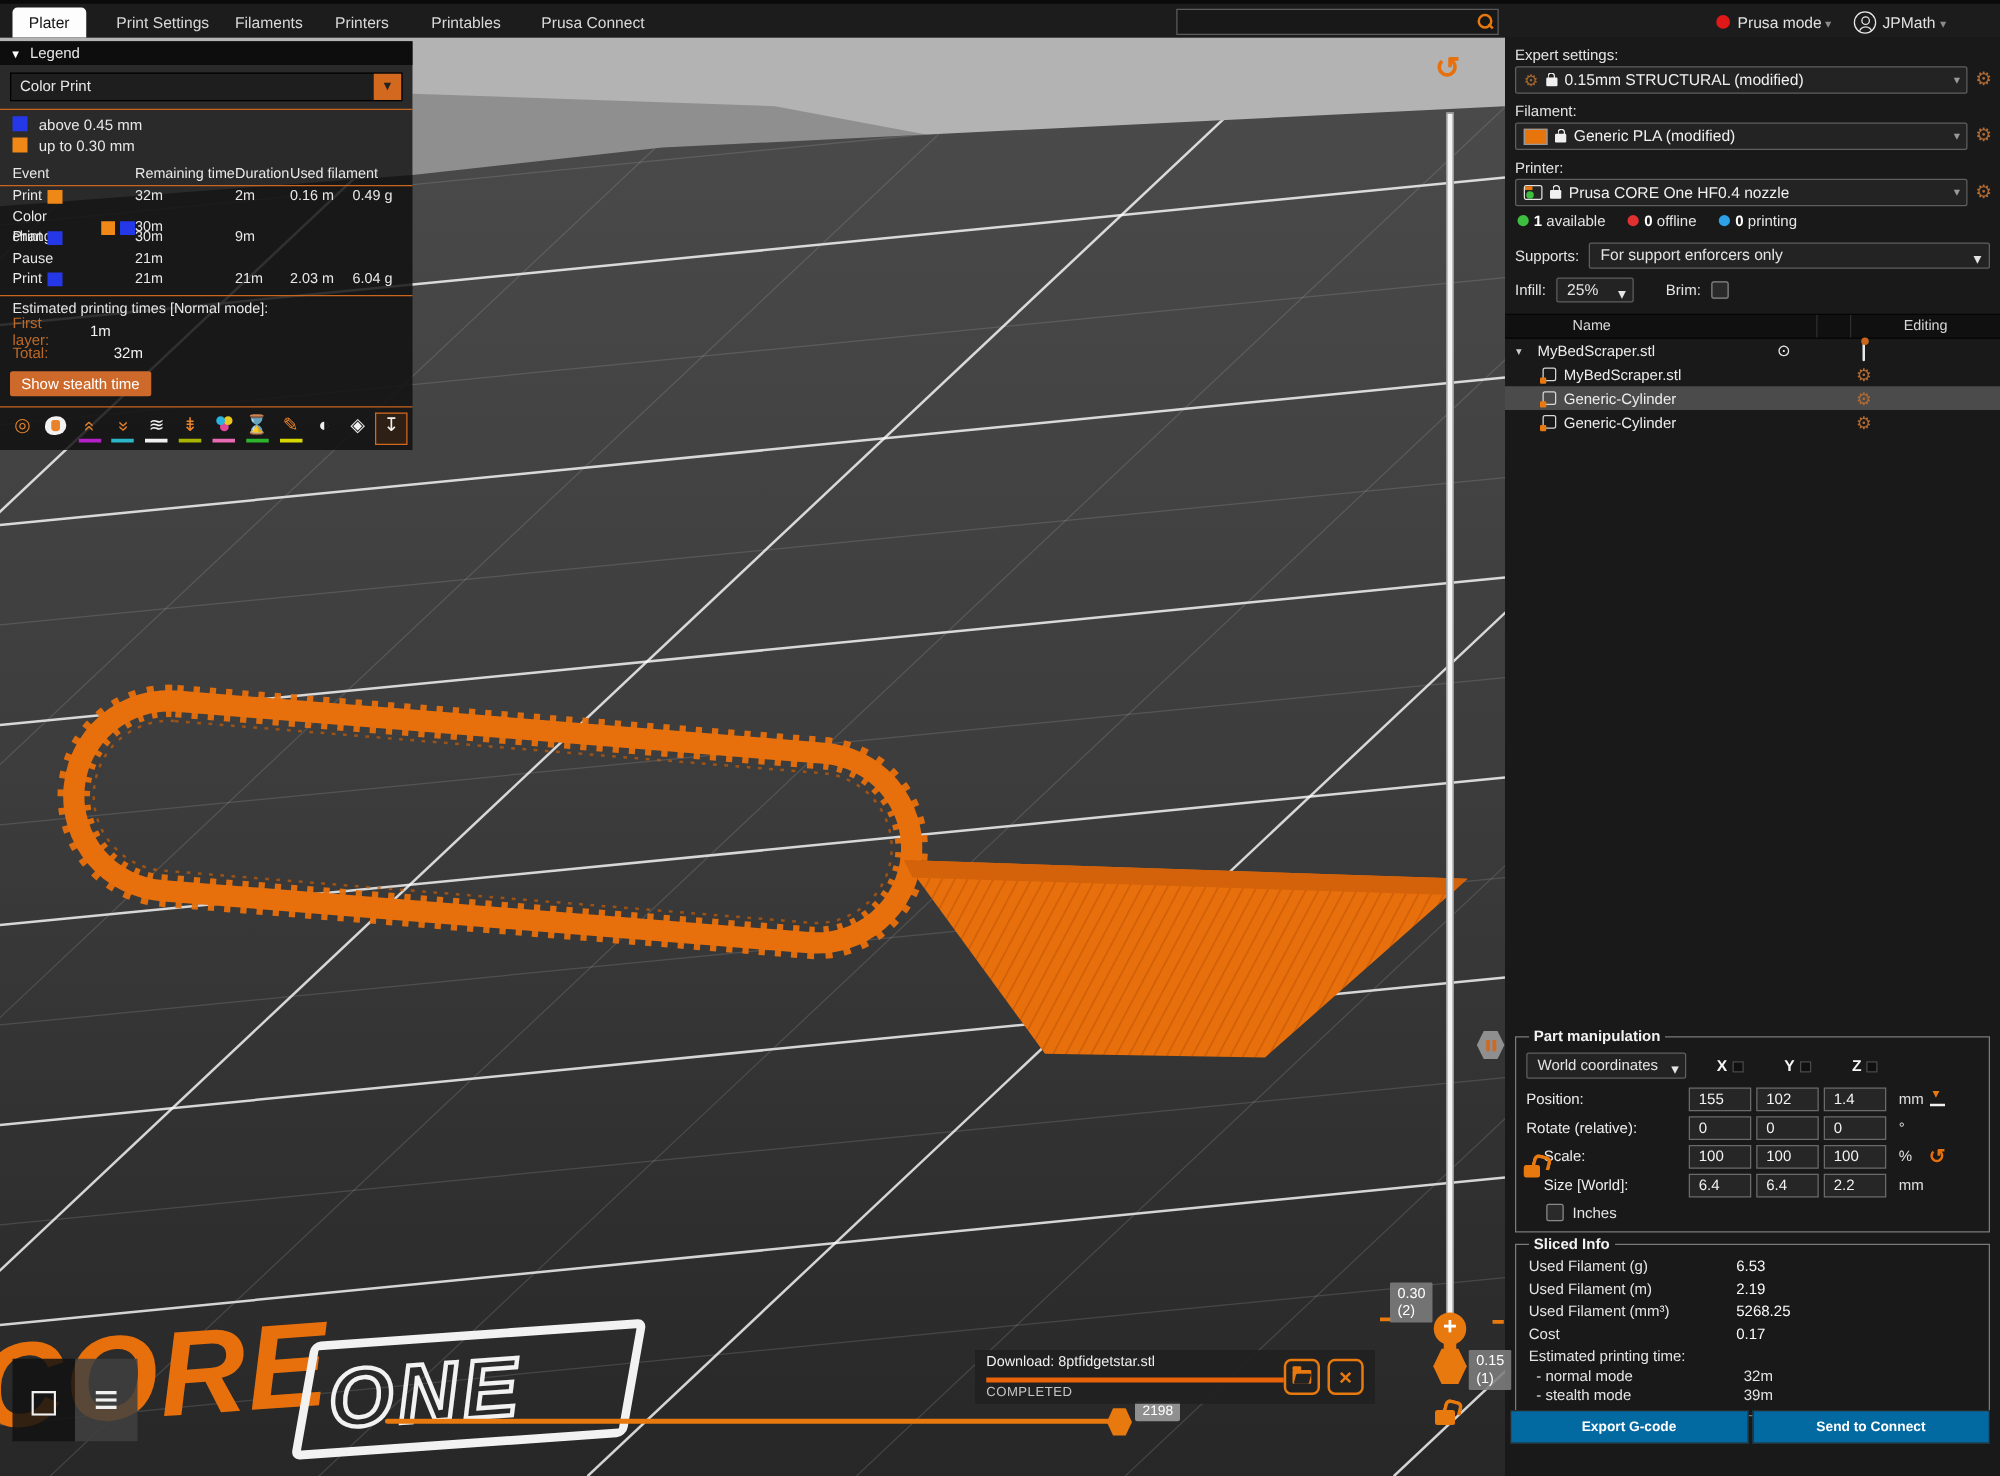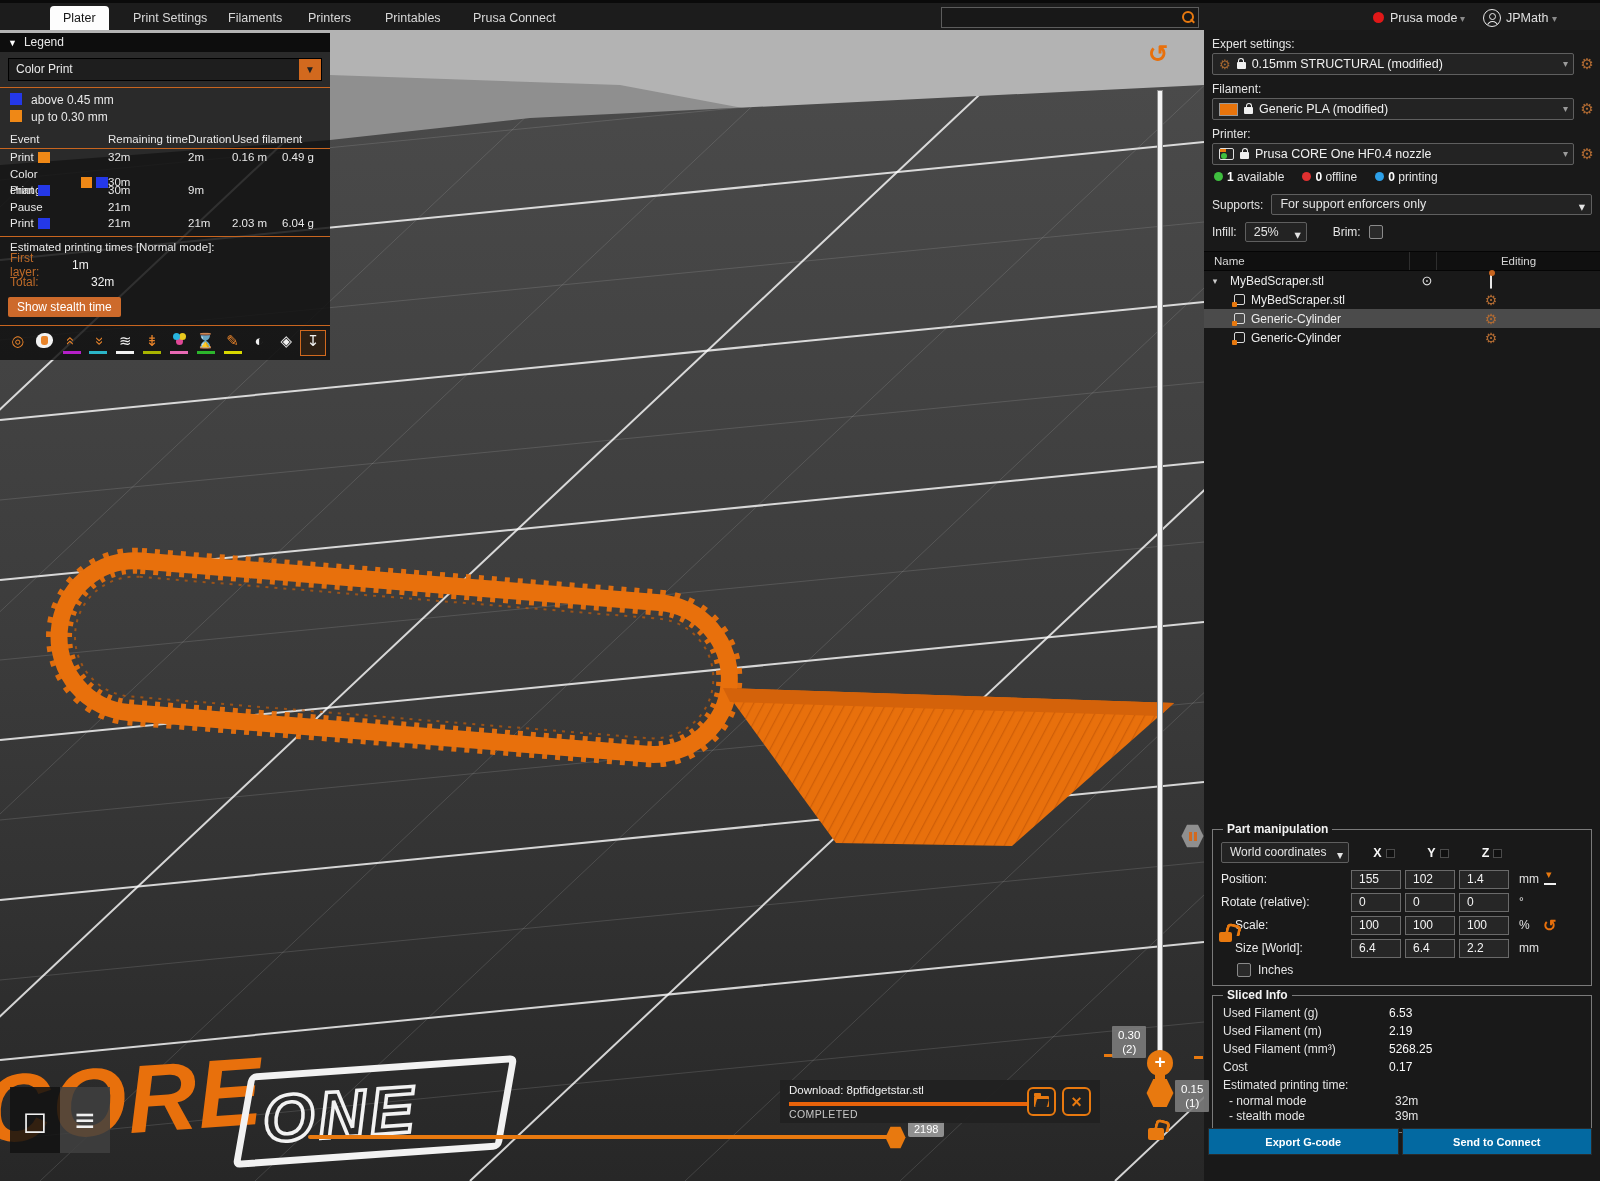--- a/index.html
+++ b/index.html
@@ -2,21 +2,21 @@
 <html><head>
 <meta charset="utf-8">
 <style>
   * { margin:0; padding:0; box-sizing:border-box; }
   html,body { background:#111; }
   body { font-family:"Liberation Sans", sans-serif; }
   #app { position:relative; width:1600px; height:1181px; overflow:hidden; background:#1b1b1b; }
 
   
   #menubar { position:absolute; left:0; top:0; width:1600px; height:30px; background:#1c1c1c; border-top:3px solid #0a0a0a; }
-  .tab { position:absolute; top:3px; height:40px; line-height:24px; padding:0 13px; font-size:12.5px; color:#d8d8d8; cursor:default;margin-left:40px; }
+  .tab { position:absolute; top:3px; height:40px; line-height:24px; padding:0 13px; font-size:12.5px; color:#d8d8d8; cursor:default; }
   .tab.active { background:#fdfdfd; color:#151515; border-radius:4px; font-weight:normal; }
   #searchbox { position:absolute; left:941px; top:4px; width:258px; height:21px; background:#181818; border:1px solid #5c5c5c; }
   .mag { position:absolute; right:4px; top:3px; width:13px; height:13px; }
   .mag::before { content:""; position:absolute; left:1px; top:0; width:8px; height:8px; border:2px solid #e8790f; border-radius:50%; }
   .mag::after { content:""; position:absolute; left:9px; top:9px; width:5px; height:2px; background:#e8790f; transform:rotate(45deg); }
   .reddot { position:absolute; width:11px; height:11px; border-radius:50%; background:#e01818; }
   .mb-text { position:absolute; font-size:12.5px; color:#e0e0e0; top:8px; }
   .chev { color:#8a8a8a; font-size:10px; }
   .person { position:absolute; width:18px; height:18px; border:1.5px solid #e8e8e8; border-radius:50%; top:6px; overflow:hidden; }
   .person::before { content:""; position:absolute; top:3px; left:5px; width:5px; height:5px; border:1.3px solid #e8e8e8; border-radius:50%; }
@@ -57,21 +57,21 @@
   .hand-blob { width:17px; height:15px; background:#f2f2f2; border-radius:50% 45% 50% 40%; position:relative; }
   .hand-blob::after { content:""; position:absolute; left:5px; top:3px; width:7px; height:9px; background:#e8832a; border-radius:2px 2px 3px 3px; }
   .dots3 { width:7px; height:7px; border-radius:50%; background:#28b4e0; box-shadow:6px 0 0 #e8c81e, 3px 5px 0 #e04896; margin:-4px 0 4px -5px; }
 
   
   .vline { position:absolute; left:1157px; top:60px; width:6px; height:1003px; background:#f4f4f4; border:1px solid #8a8a8a; z-index:3; }
   .hexa { clip-path:polygon(26% 3%, 74% 3%, 98% 50%, 74% 97%, 26% 97%, 2% 50%); background:#e8790f; }
   #vs-plus { position:absolute; left:1147px; top:1020px; width:26px; height:26px; border-radius:50%; background:#e8790f; color:#fff; font-size:19px; font-weight:bold; text-align:center; line-height:24px; z-index:4; cursor:pointer; }
   #vs-conn { position:absolute; left:1155px; top:1038px; width:10px; height:16px; background:#e8790f; z-index:3; }
   #vs-hex { position:absolute; left:1146px; top:1048px; width:28px; height:30px; z-index:4; cursor:pointer; }
-  .sl-tip { position:absolute; background:rgba(125,125,125,0.88); color:#fff; font-size:11.5px; line-height:14px; padding:2px 6px; border-radius:1px; z-index:4; text-align:center; }
+  .sl-tip { position:absolute; background:rgba(125,125,125,0.88); color:#fff; font-size:11.5px; line-height:14px; padding:2px 6px; border-radius:1px; z-index:4; text-align:left; }
   .tickmark { position:absolute; width:9px; height:3px; background:#e8790f; z-index:3; }
   #pause-marker { position:absolute; left:1181px; top:794px; width:23px; height:24px; clip-path:polygon(26% 3%, 74% 3%, 98% 50%, 74% 97%, 26% 97%, 2% 50%); background:#8f8f8f; z-index:4; display:flex; align-items:center; justify-content:center; gap:2px; }
   #pause-marker i { width:3px; height:9px; background:#d2691e; }
   #undo-view { position:absolute; left:1148px; top:10px; font-size:24px; font-weight:bold; color:#e8700c; z-index:4; cursor:pointer; }
   .lock-open { position:absolute; z-index:4; width:16px; height:12px; background:#e8790f; border-radius:2px; }
   .lock-open::before { content:""; position:absolute; left:7px; top:-8px; width:9px; height:8px; border:3px solid #e8790f; border-bottom:none; border-radius:5px 5px 0 0; transform:rotate(14deg); }
   #hslider-line { position:absolute; left:308px; top:1105px; width:590px; height:4px; background:#e8790f; border-radius:2px; z-index:3; }
   #hs-hex { position:absolute; left:885px; top:1096px; width:21px; height:23px; z-index:4; cursor:pointer; }
   #hs-tip { position:absolute; left:908px; top:1091px; z-index:4; background:#8f8f8f; color:#fff; font-size:11px; padding:2px 6px; border-radius:2px; }
 
@@ -110,21 +110,21 @@
   .st-dot { width:9px; height:9px; border-radius:50%; display:inline-block; margin-right:4px; }
   .st-item b { color:#fff; }
   #supports-row { display:flex; align-items:center; margin:10px 8px 0 8px; gap:8px; }
   #supports-combo { flex:1; position:relative; height:21px; background:#232323; border:1px solid #5f5f5f; border-radius:2px; font-size:12.5px; line-height:19px; padding:0 18px 0 8px; cursor:pointer; }
   #infill-row { display:flex; align-items:center; margin:7px 8px 0 8px; gap:8px; }
   #infill-combo { position:relative; width:62px; height:20px; background:#232323; border:1px solid #5f5f5f; border-radius:2px; font-size:12.5px; line-height:18px; padding:0 16px 0 8px; cursor:pointer; }
   .checkbox { width:14px; height:14px; background:#2a2a2a; border:1px solid #8a8a8a; border-radius:2px; cursor:pointer; }
   
   #objlist { margin-top:9px; border-top:1px solid #050505; }
   #objlist-head { display:flex; height:19px; background:#101010; border-bottom:1px solid #050505; font-size:11.5px; color:#d8d8d8; align-items:center; }
-  #objlist-head .c1 { width:206px; padding-left:10px; border-right:1px solid #2e2e2e; height:100%; line-height:19px; }
+  #objlist-head .c1 { width:206px; padding-left:10px; border-right:1px solid #2e2e2e; height:100%; line-height:19px;margin-left:44px; }
   #objlist-head .c2 { width:27px; border-right:1px solid #2e2e2e; height:100%; }
   #objlist-head .c3 { flex:1; text-align:center; line-height:19px; }
   .obj-row { display:flex; align-items:center; height:19px; font-size:12px; color:#ececec; cursor:pointer; }
   .obj-row.sel { background:#4b4b4b; }
   .obj-row .nm { flex:none; }
   .tree-chev { width:14px; text-align:center; color:#cccccc; font-size:9px; margin-left:4px; }
   .part-ic { position:relative; width:11px; height:11px; border:1.5px solid #d8d8d8; border-radius:2px; margin:0 6px 0 30px; flex:none; }
   .part-ic::after { content:""; position:absolute; left:-3px; bottom:-3px; width:5px; height:5px; background:#e8790f; border-radius:1px; }
   .eye-col { position:absolute; left:210px; width:26px; text-align:center; color:#e8e8e8; font-size:13px; }
   .edit-col { position:absolute; left:272px; width:30px; text-align:center; }

